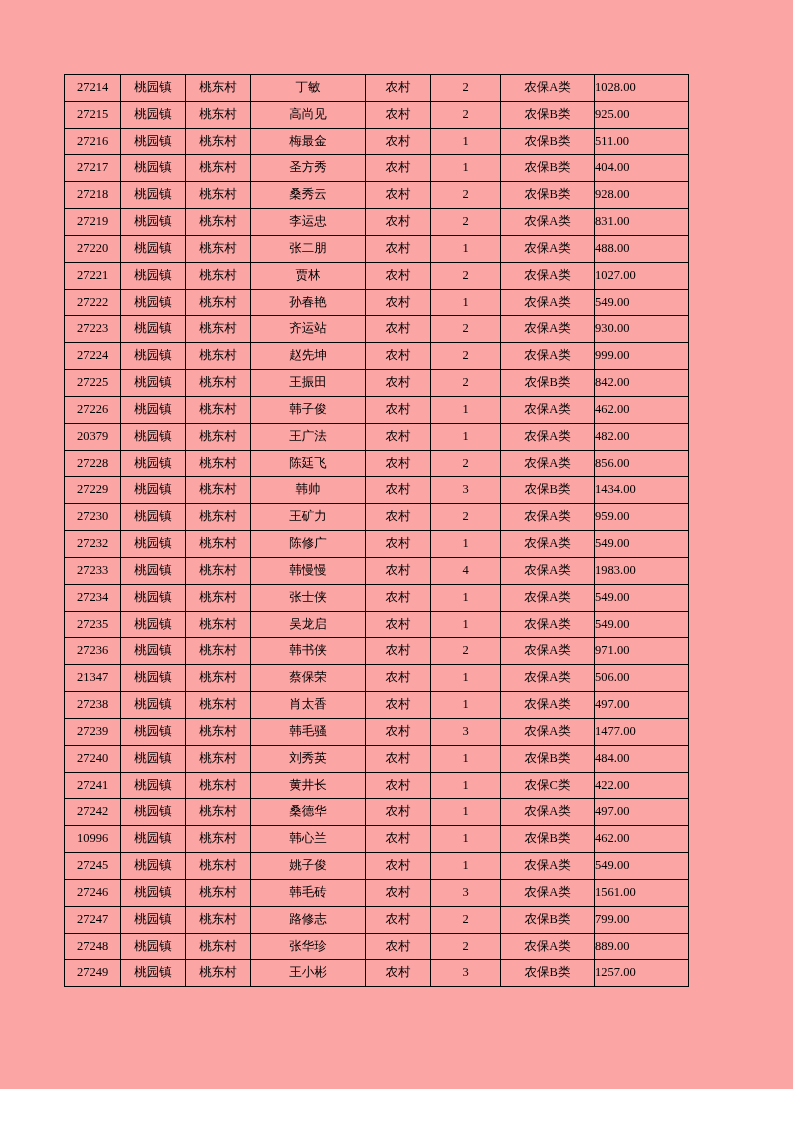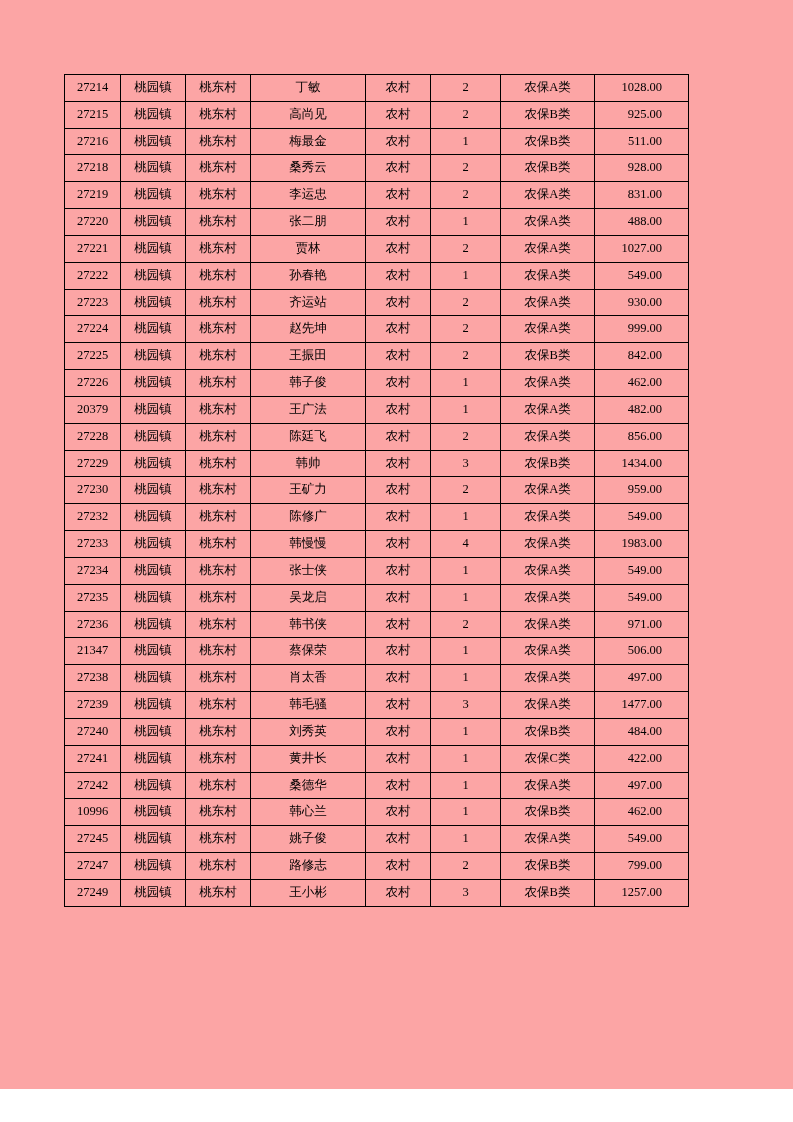--- a/index.html
+++ b/index.html
@@ -28,21 +28,21 @@
     border: 1px solid #000000;
     height: 25.83px;
     font-size: 12.5px;
     line-height: 25.83px;
     text-align: center;
     white-space: nowrap;
     overflow: hidden;
     padding: 0;
   }
   table.doc-table td.col-7 {
-    text-align: right;
+    text-align: left;
     padding-right: 26px;
   }
   col.c0 { width: 56px; }
   col.c1 { width: 65px; }
   col.c2 { width: 65px; }
   col.c3 { width: 115px; }
   col.c4 { width: 65px; }
   col.c5 { width: 70px; }
   col.c6 { width: 94px; }
   col.c7 { width: 94px; }
@@ -87,20 +87,30 @@
           <td class="col-0">27216</td>
           <td class="col-1">桃园镇</td>
           <td class="col-2">桃东村</td>
           <td class="col-3">梅最金</td>
           <td class="col-4">农村</td>
           <td class="col-5">1</td>
           <td class="col-6">农保B类</td>
           <td class="col-7">511.00</td>
         </tr>
         <tr>
+          <td class="col-0">27217</td>
+          <td class="col-1">桃园镇</td>
+          <td class="col-2">桃东村</td>
+          <td class="col-3">圣方秀</td>
+          <td class="col-4">农村</td>
+          <td class="col-5">1</td>
+          <td class="col-6">农保B类</td>
+          <td class="col-7">404.00</td>
+        </tr>
+        <tr>
           <td class="col-0">27218</td>
           <td class="col-1">桃园镇</td>
           <td class="col-2">桃东村</td>
           <td class="col-3">桑秀云</td>
           <td class="col-4">农村</td>
           <td class="col-5">2</td>
           <td class="col-6">农保B类</td>
           <td class="col-7">928.00</td>
         </tr>
         <tr>
@@ -347,28 +357,48 @@
           <td class="col-0">27245</td>
           <td class="col-1">桃园镇</td>
           <td class="col-2">桃东村</td>
           <td class="col-3">姚子俊</td>
           <td class="col-4">农村</td>
           <td class="col-5">1</td>
           <td class="col-6">农保A类</td>
           <td class="col-7">549.00</td>
         </tr>
         <tr>
+          <td class="col-0">27246</td>
+          <td class="col-1">桃园镇</td>
+          <td class="col-2">桃东村</td>
+          <td class="col-3">韩毛砖</td>
+          <td class="col-4">农村</td>
+          <td class="col-5">3</td>
+          <td class="col-6">农保A类</td>
+          <td class="col-7">1561.00</td>
+        </tr>
+        <tr>
           <td class="col-0">27247</td>
           <td class="col-1">桃园镇</td>
           <td class="col-2">桃东村</td>
           <td class="col-3">路修志</td>
           <td class="col-4">农村</td>
           <td class="col-5">2</td>
           <td class="col-6">农保B类</td>
           <td class="col-7">799.00</td>
+        </tr>
+        <tr>
+          <td class="col-0">27248</td>
+          <td class="col-1">桃园镇</td>
+          <td class="col-2">桃东村</td>
+          <td class="col-3">张华珍</td>
+          <td class="col-4">农村</td>
+          <td class="col-5">2</td>
+          <td class="col-6">农保A类</td>
+          <td class="col-7">889.00</td>
         </tr>
         <tr>
           <td class="col-0">27249</td>
           <td class="col-1">桃园镇</td>
           <td class="col-2">桃东村</td>
           <td class="col-3">王小彬</td>
           <td class="col-4">农村</td>
           <td class="col-5">3</td>
           <td class="col-6">农保B类</td>
           <td class="col-7">1257.00</td>

